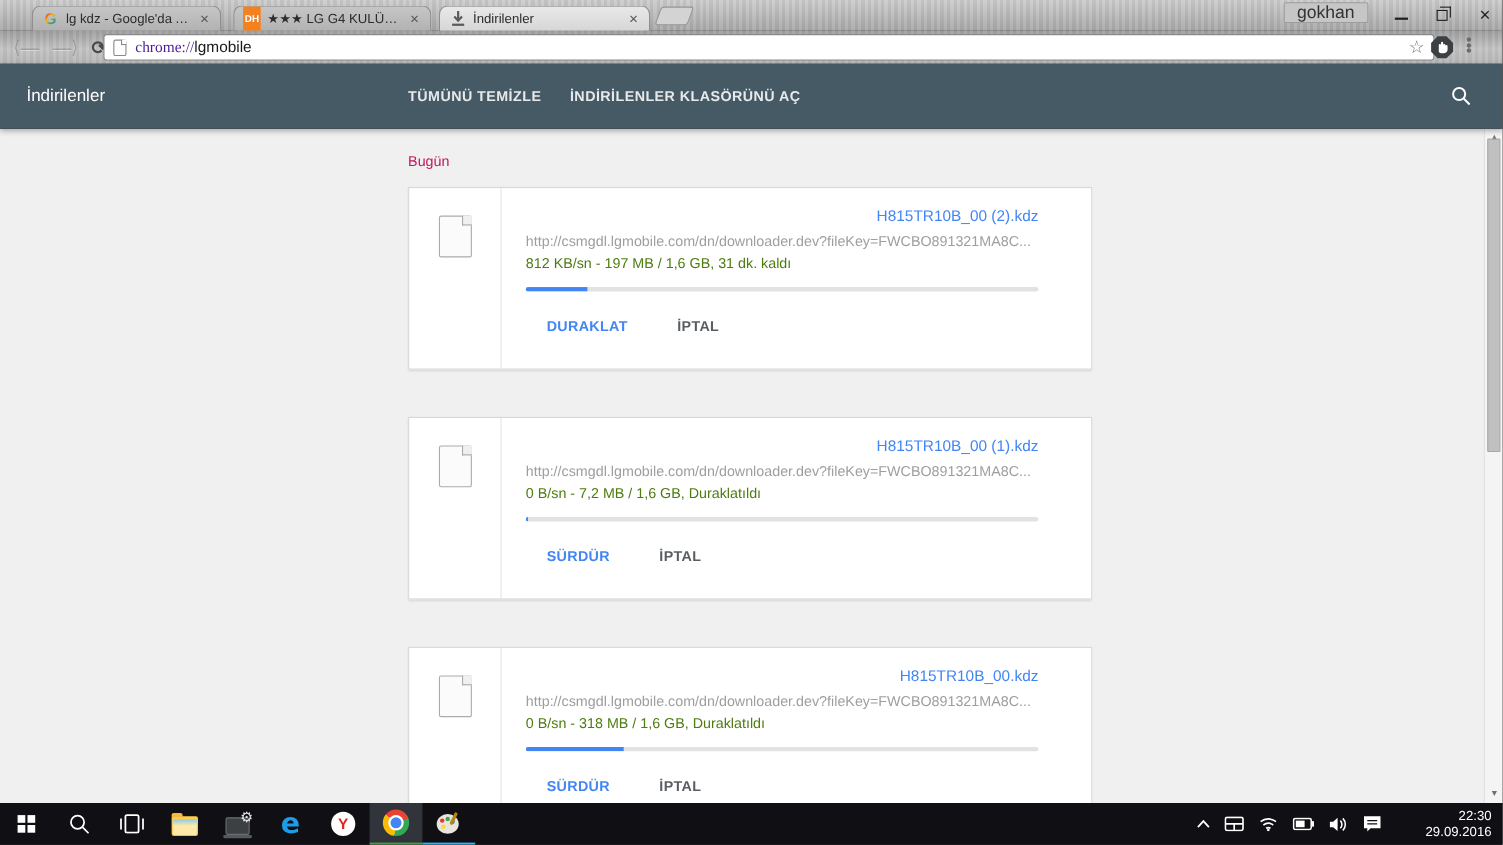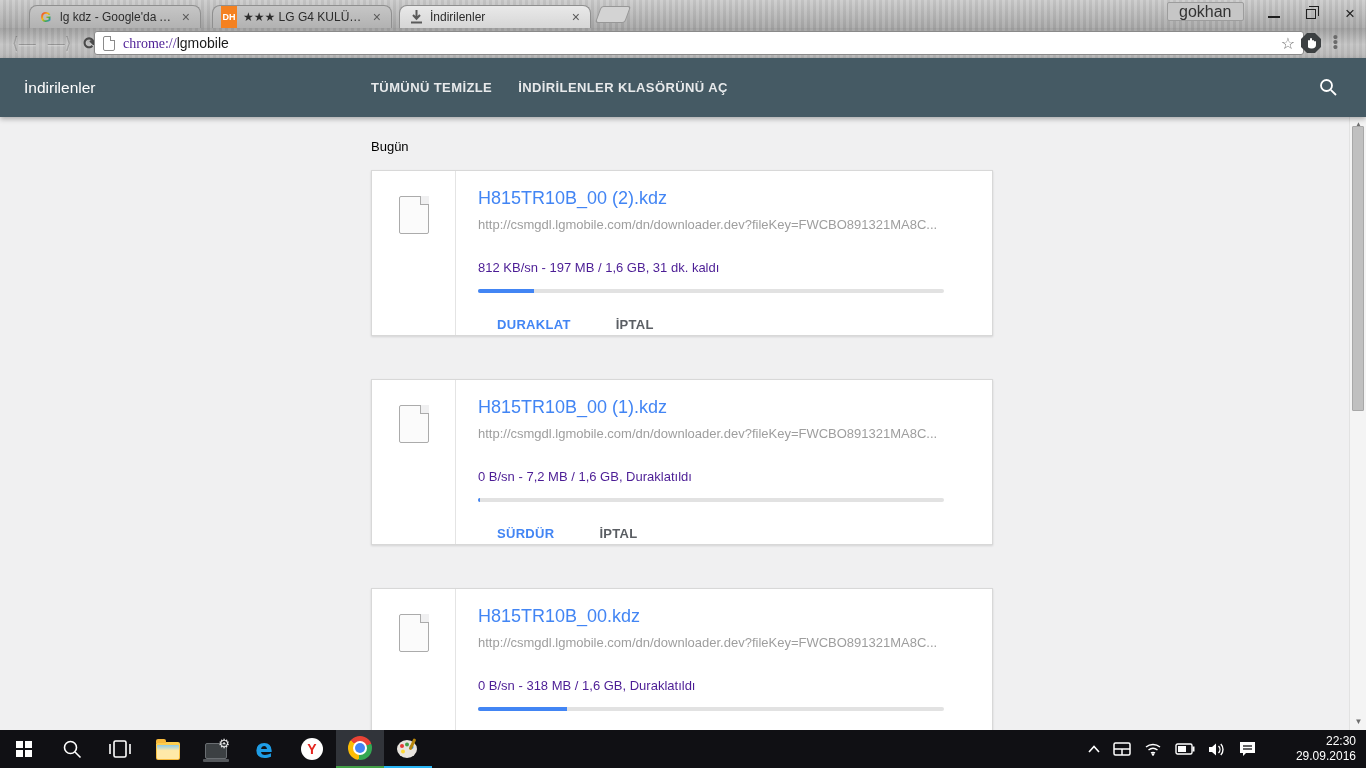--- a/index.html
+++ b/index.html
@@ -57,30 +57,30 @@
 
   
   .md-header { position:absolute; top:58px; left:0; width:1366px; height:59px; background:#455a64; box-shadow:0 2px 5px rgba(0,0,0,.3); z-index:5; }
   .md-title { position:absolute; left:24px; top:0; height:59px; display:flex; align-items:center; color:#fff; font-size:15.5px; }
   .md-actions { position:absolute; left:371px; top:0; height:59px; display:flex; align-items:center; gap:26px; }
   .md-action { color:rgba(255,255,255,.87); font-size:13px; font-weight:bold; letter-spacing:.4px; cursor:pointer; }
   .md-search { position:absolute; right:28px; top:19px; }
 
   
   .content { position:absolute; top:117px; left:0; width:1366px; height:613px; background:#f0f0f1; overflow:hidden; }
-  .section-label { position:absolute; left:371px; top:22px; font-size:13px; color:#000000; }
+  .section-label { position:absolute; left:371px; top:22px; font-size:13px; color:#be185d; }
   .dl-card { position:absolute; left:371px; width:622px; height:166px; background:#fff; border:1px solid #d8d8d8; box-shadow:0 1px 2px rgba(0,0,0,.12); display:flex; }
   .card-1 { top:53px; } .card-2 { top:262px; } .card-3 { top:471px; }
   .dl-iconcol { width:84px; border-right:1px solid #e4e4e4; display:flex; justify-content:center; }
   .file-icon { margin-top:25px; width:30px; height:38px; background:#fbfbfb; border:1.5px solid #ababab; border-radius:2px; position:relative; }
   .file-icon::before { content:""; position:absolute; right:-1px; top:-1px; width:8px; height:8px; background:#f0f0f1; border-left:1.5px solid #ababab; border-bottom:1.5px solid #ababab; }
   .dl-body { flex:1; padding:15px 48px 0 22px; }
-  .dl-name { font-size:18px; color:#4285f4; margin-top:2px; cursor:pointer; }
+  .dl-name { font-size:14px; color:#4285f4; margin-top:2px; cursor:pointer;text-align:right; }
   .dl-url { font-size:13px; color:#9e9e9e; margin-top:8px; white-space:nowrap; overflow:hidden; text-overflow:ellipsis; }
-  .dl-status { font-size:13px; color:#4c1d95; margin-top:28px; }
+  .dl-status { font-size:13px; color:#4d7c0f; margin-top:5px; }
   .dl-progress { margin-top:14px; height:4px; background:#e2e2e2; border-radius:2px; overflow:hidden; }
   .dl-progress-fill { height:100%; background:#4285f4; }
   .dl-actions { margin-top:24px; display:flex; gap:26px; }
   .dl-btn { font-size:13px; font-weight:bold; letter-spacing:.3px; cursor:pointer;padding-left:19px; }
   .dl-btn.primary { color:#4285f4; }
   .dl-btn.secondary { color:#5a5e63; }
 
   
   .scrollbar { position:absolute; right:0; top:0; width:17px; height:613px; background:#f4f4f4; border-left:1px solid #e2e2e2; }
   .sb-arrow { position:absolute; left:0; width:17px; height:16px; color:#6f6f6f; font-size:8px; text-align:center; line-height:16px; }

